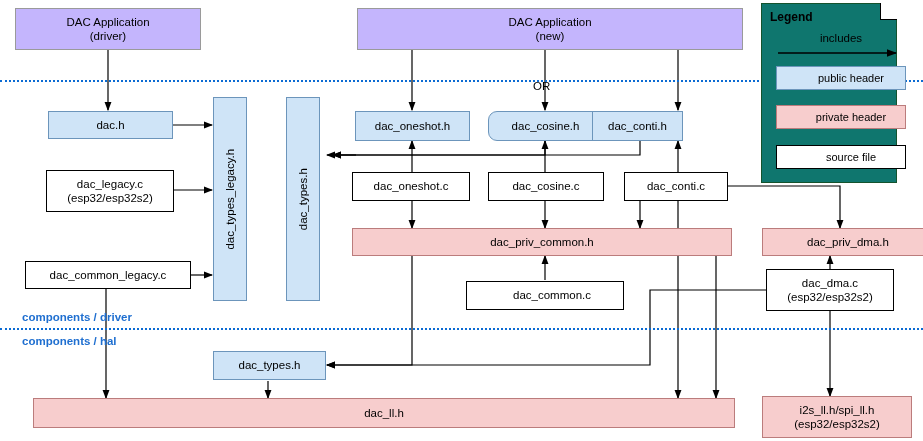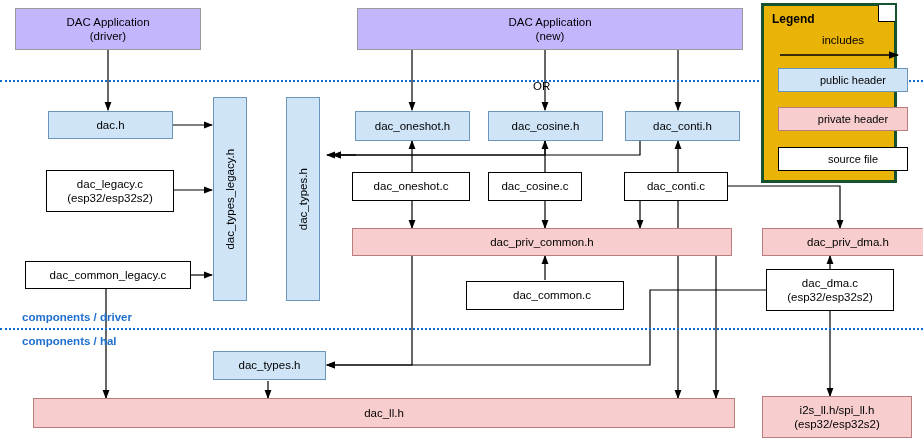--- a/index.html
+++ b/index.html
@@ -70,22 +70,22 @@
     width: 923px;
     height: 441px;
     pointer-events: none;
   }
   .legend-box {
     position: absolute;
     left: 761px;
     top: 3px;
     width: 136px;
     height: 180px;
-    background: #eab308;
-    border: 3px solid #14532d;
+    background: #0f766e;
+    border: 1px solid #14532d;
     box-sizing: border-box;
   }
   .legend-fold {
     position: absolute;
     right: -1px;
     top: -1px;
     width: 16px;
     height: 16px;
     background: #ffffff;
     border-left: 1px solid #000000;
@@ -238,31 +238,31 @@
     <span>dac_types_legacy.h</span>
   </div>
 
   <div class="node blue vertical" style="left:286px; top:97px; width:34px; height:204px;">
     <span>dac_types.h</span>
   </div>
 
   <div class="node blue" style="left:355px; top:111px; width:115px; height:30px;">
     <span>dac_oneshot.h</span>
   </div>
-  <div class="node blue" style="left:488px; top:111px; width:115px; height:30px;">
+  <div class="node blue" style="left:488px; top:111px; width:115px; height:30px;border-radius:9px;">
     <span>dac_cosine.h</span>
   </div>
-  <div class="node blue" style="left:625px; top:111px; width:115px; height:30px;">
+  <div class="node blue" style="left:592px; top:111px; width:91px; height:30px;">
     <span>dac_conti.h</span>
   </div>
 
   <div class="node plain" style="left:352px; top:172px; width:118px; height:29px;">
     <span>dac_oneshot.c</span>
   </div>
-  <div class="node plain" style="left:488px; top:172px; width:94px; height:29px;">
+  <div class="node plain" style="left:488px; top:172px; width:116px; height:29px;">
     <span>dac_cosine.c</span>
   </div>
   <div class="node plain" style="left:624px; top:172px; width:104px; height:29px;">
     <span>dac_conti.c</span>
   </div>
 
   <div class="node pink" style="left:352px; top:228px; width:380px; height:28px;">
     <span>dac_priv_common.h</span>
   </div>
   <div class="node pink" style="left:762px; top:228px; width:172px; height:28px;">

